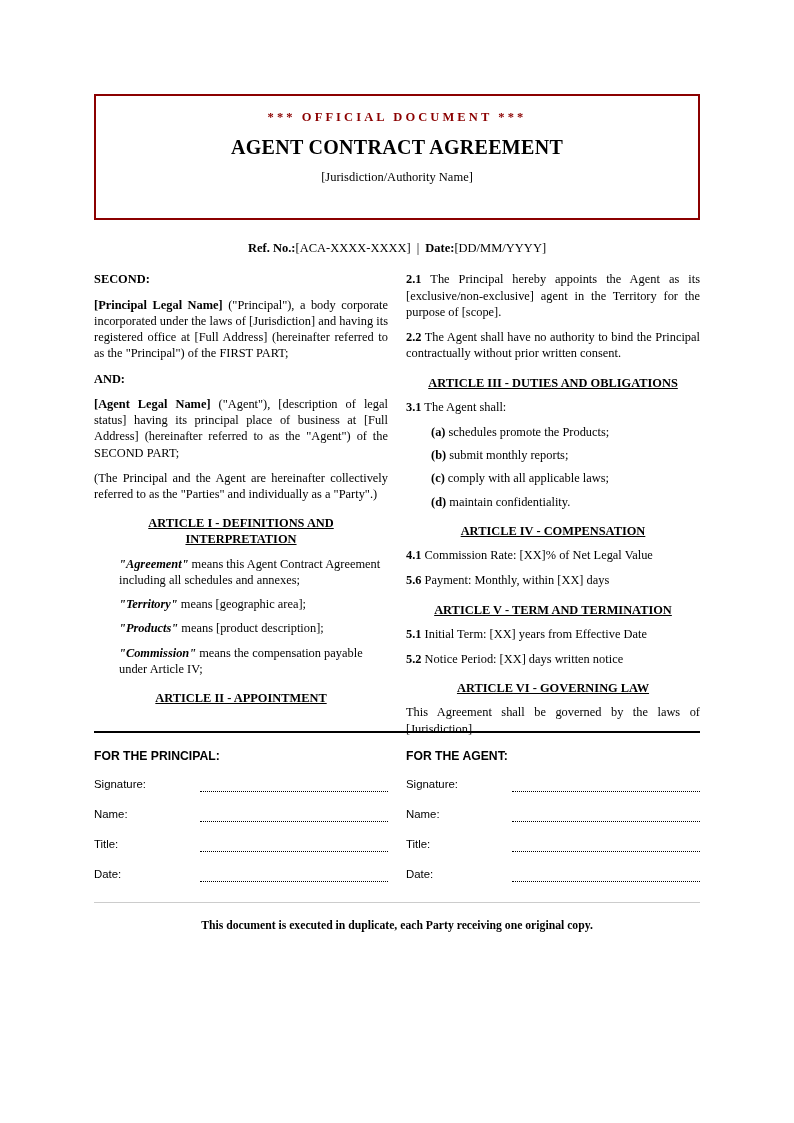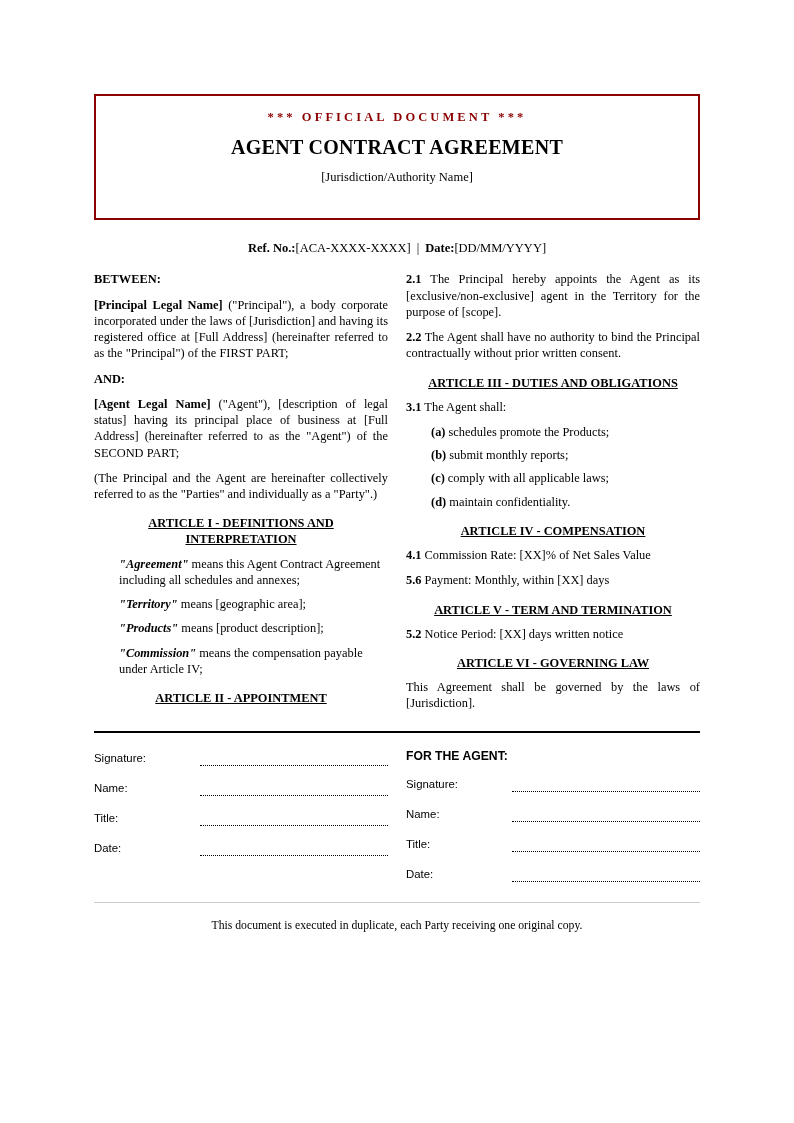--- a/index.html
+++ b/index.html
@@ -160,20 +160,21 @@
     border-bottom: 1px dotted #000000;
     height: 10px;
   }
 
   
   .footer {
     position: absolute;
     left: 94px;
     right: 94px;
     top: 902px;
+    font-weight: bold;
   }
   .footer-rule {
     border-top: 1px solid #cccccc;
     margin-bottom: 15px;
   }
   .footer-text {
     text-align: center;
     font-size: 11.7px;
     line-height: 1.3;
     margin: 0;
@@ -191,21 +192,21 @@
   </div>
 
   <div class="ref-line">
     <b>Ref. No.:</b><span>[ACA-XXXX-XXXX]</span><span class="ref-sep">|</span><b>Date:</b><span>[DD/MM/YYYY]</span>
   </div>
 
   <div class="columns">
 
     <div class="col col-left">
 
-      <p class="lead">BETWEEN:</p>
+      <p class="lead">SECOND:</p>
 
       <p><b>[Principal Legal Name]</b><span> ("Principal"), a body corporate incorporated under the laws of [Jurisdiction] and having its registered office at [Full Address] (hereinafter referred to as the "Principal") of the FIRST PART;</span></p>
 
       <p class="lead">AND:</p>
 
       <p><b>[Agent Legal Name]</b><span> ("Agent"), [description of legal status] having its principal place of business at [Full Address] (hereinafter referred to as the "Agent") of the SECOND PART;</span></p>
 
       <p>(The Principal and the Agent are hereinafter collectively referred to as the "Parties" and individually as a "Party".)</p>
 
       <h2 class="article">ARTICLE I - DEFINITIONS AND INTERPRETATION</h2>
@@ -233,41 +234,43 @@
 
       <div class="sublist">
         <div class="sub-item"><span class="sub-label">(a)</span><span> schedules promote the Products;</span></div>
         <div class="sub-item"><span class="sub-label">(b)</span><span> submit monthly reports;</span></div>
         <div class="sub-item"><span class="sub-label">(c)</span><span> comply with all applicable laws;</span></div>
         <div class="sub-item"><span class="sub-label">(d)</span><span> maintain confidentiality.</span></div>
       </div>
 
       <h2 class="article">ARTICLE IV - COMPENSATION</h2>
 
-      <p><span class="num">4.1</span><span> Commission Rate: [XX]% of Net Sales Value</span></p>
+      <p><span class="num">4.1</span><span> Commission Rate: [XX]% of Net Legal Value</span></p>
 
       <p><span class="num">5.6</span><span> Payment: Monthly, within [XX] days</span></p>
 
       <h2 class="article">ARTICLE V - TERM AND TERMINATION</h2>
 
+      <p><span class="num">5.1</span><span> Initial Term: [XX] years from Effective Date</span></p>
 
       <p><span class="num">5.2</span><span> Notice Period: [XX] days written notice</span></p>
 
       <h2 class="article">ARTICLE VI - GOVERNING LAW</h2>
 
       <p>This Agreement shall be governed by the laws of [Jurisdiction].</p>
 
     </div>
   </div>
 
   <div class="sig-section">
     <div class="sig-rule"></div>
     <div class="sig-columns">
 
       <div class="sig-block left">
+        <div class="sig-heading">FOR THE PRINCIPAL:</div>
 
         <div class="sig-row">
           <span class="sig-label">Signature:</span>
           <span class="sig-line"></span>
         </div>
         <div class="sig-row">
           <span class="sig-label">Name:</span>
           <span class="sig-line"></span>
         </div>
         <div class="sig-row">

